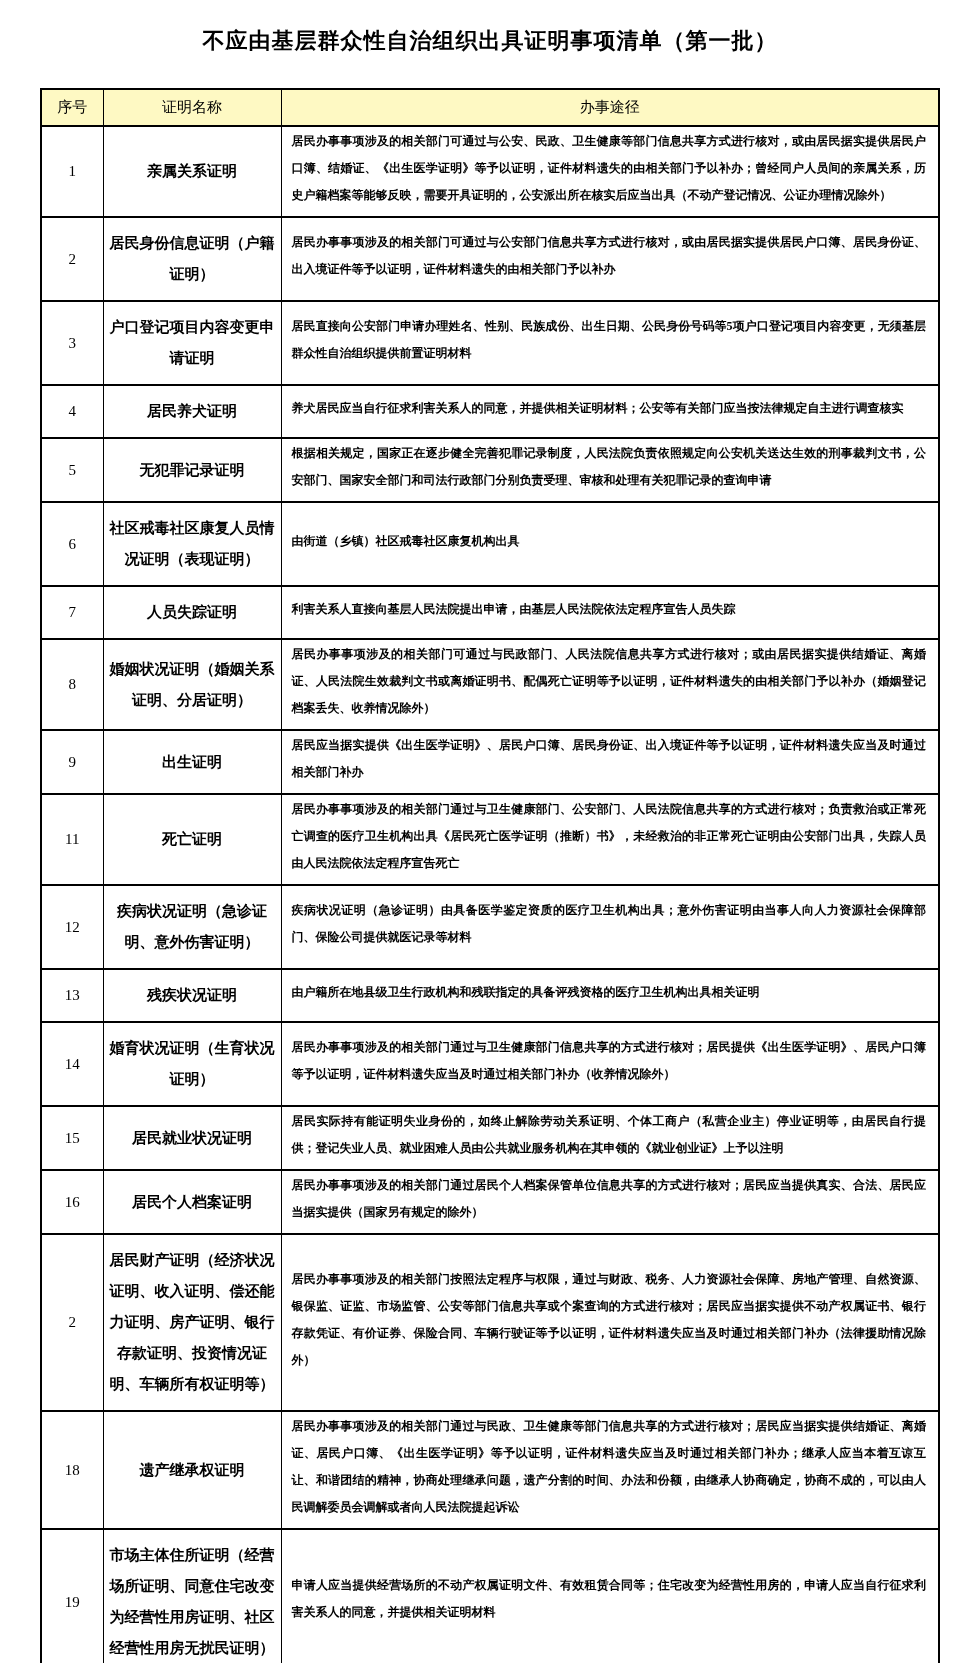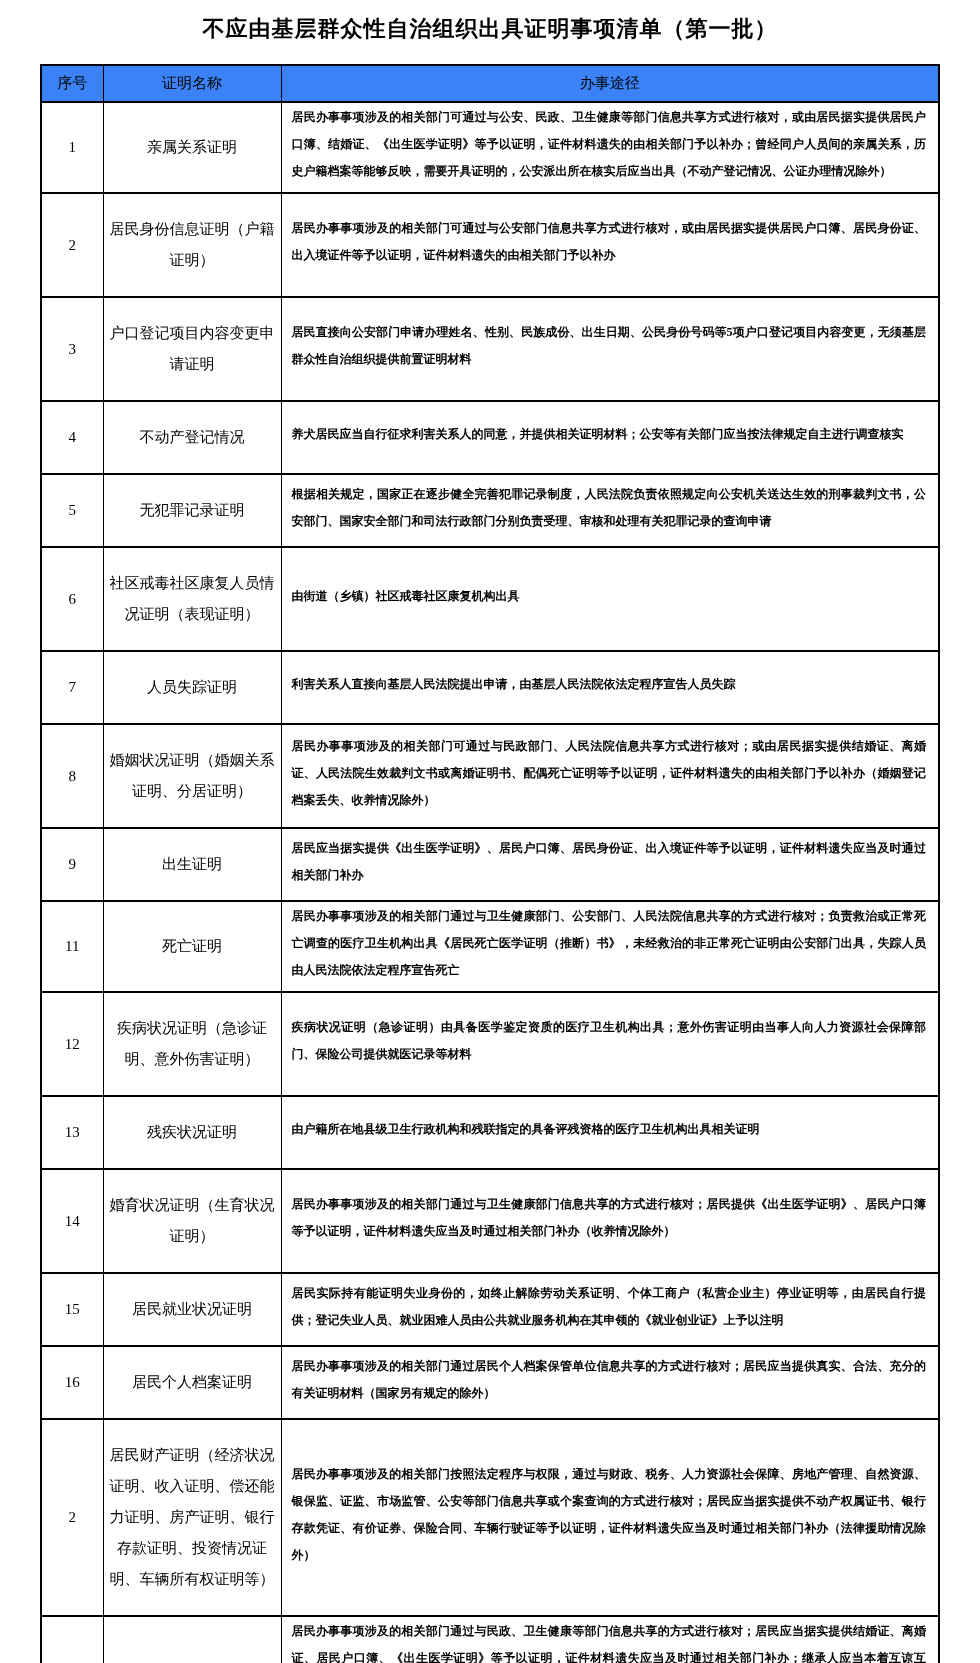--- a/index.html
+++ b/index.html
@@ -14,21 +14,21 @@
     margin: 0 auto;
     background: #ffffff;
     padding-bottom: 24px;
   }
   .title {
     text-align: center;
     font-family: "Liberation Sans", "DejaVu Sans", sans-serif;
     font-weight: bold;
     font-size: 22px;
     letter-spacing: 1px;
-    margin: 0;
+    margin: 12px;
     padding: 14px 0 20px 0;
   }
   table.doc-table {
     border-collapse: collapse;
     table-layout: fixed;
     width: 898px;
     margin: 0 auto;
     border: 2px solid #000000;
   }
   .doc-table th, .doc-table td {
@@ -37,36 +37,37 @@
     border-left: 1px solid #000000;
     border-right: 1px solid #000000;
     vertical-align: middle;
     word-break: break-all;
   }
   .doc-table th {
     font-weight: normal;
     font-size: 15px;
     text-align: center;
     padding: 8px 4px;
-    background: #3b82f6;
+    background: #fef9c3;
   }
   col.c-no   { width: 62px;  }
   col.c-name { width: 178px; }
   col.c-path { width: 658px; }
   td.col-no {
     text-align: center;
     font-size: 15px;
     font-family: "Liberation Serif", "DejaVu Serif", serif;
     padding: 4px 2px;
   }
   td.col-name {
     text-align: center;
     font-size: 15px;
     line-height: 31px;
-    padding: 20px 6px;
+    padding: 10px 6px;
+    font-weight: bold;
   }
   td.col-path {
     text-align: justify;
     font-size: 12px;
     line-height: 27px;
     padding: 1px 12px 7px 10px;
     font-weight: bold;
   }
 </style>
 </head>
@@ -102,21 +103,21 @@
   </tr>
 
   <tr>
     <td class="col-no">3</td>
     <td class="col-name">户口登记项目内容变更申请证明</td>
     <td class="col-path">居民直接向公安部门申请办理姓名、性别、民族成份、出生日期、公民身份号码等5项户口登记项目内容变更，无须基层群众性自治组织提供前置证明材料</td>
   </tr>
 
   <tr>
     <td class="col-no">4</td>
-    <td class="col-name">不动产登记情况</td>
+    <td class="col-name">居民养犬证明</td>
     <td class="col-path">养犬居民应当自行征求利害关系人的同意，并提供相关证明材料；公安等有关部门应当按法律规定自主进行调查核实</td>
   </tr>
 
   <tr>
     <td class="col-no">5</td>
     <td class="col-name">无犯罪记录证明</td>
     <td class="col-path">根据相关规定，国家正在逐步健全完善犯罪记录制度，人民法院负责依照规定向公安机关送达生效的刑事裁判文书，公安部门、国家安全部门和司法行政部门分别负责受理、审核和处理有关犯罪记录的查询申请</td>
   </tr>
 
   <tr>
@@ -170,21 +171,21 @@
 
   <tr>
     <td class="col-no">15</td>
     <td class="col-name">居民就业状况证明</td>
     <td class="col-path">居民实际持有能证明失业身份的，如终止解除劳动关系证明、个体工商户（私营企业主）停业证明等，由居民自行提供；登记失业人员、就业困难人员由公共就业服务机构在其申领的《就业创业证》上予以注明</td>
   </tr>
 
   <tr>
     <td class="col-no">16</td>
     <td class="col-name">居民个人档案证明</td>
-    <td class="col-path">居民办事事项涉及的相关部门通过居民个人档案保管单位信息共享的方式进行核对；居民应当提供真实、合法、充分的有关证明材料（国家另有规定的除外）</td>
+    <td class="col-path">居民办事事项涉及的相关部门通过居民个人档案保管单位信息共享的方式进行核对；居民应当提供真实、合法、居民应当据实提供（国家另有规定的除外）</td>
   </tr>
 
   <tr>
     <td class="col-no">2</td>
     <td class="col-name">居民财产证明（经济状况证明、收入证明、偿还能力证明、房产证明、银行存款证明、投资情况证明、车辆所有权证明等）</td>
     <td class="col-path">居民办事事项涉及的相关部门按照法定程序与权限，通过与财政、税务、人力资源社会保障、房地产管理、自然资源、银保监、证监、市场监管、公安等部门信息共享或个案查询的方式进行核对；居民应当据实提供不动产权属证书、银行存款凭证、有价证券、保险合同、车辆行驶证等予以证明，证件材料遗失应当及时通过相关部门补办（法律援助情况除外）</td>
   </tr>
 
   <tr>
     <td class="col-no">18</td>

